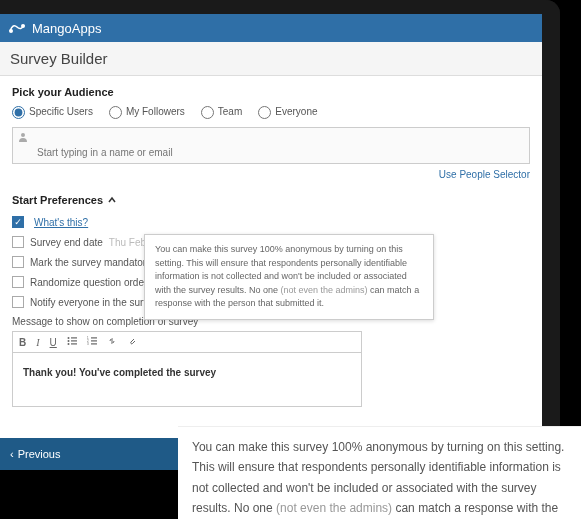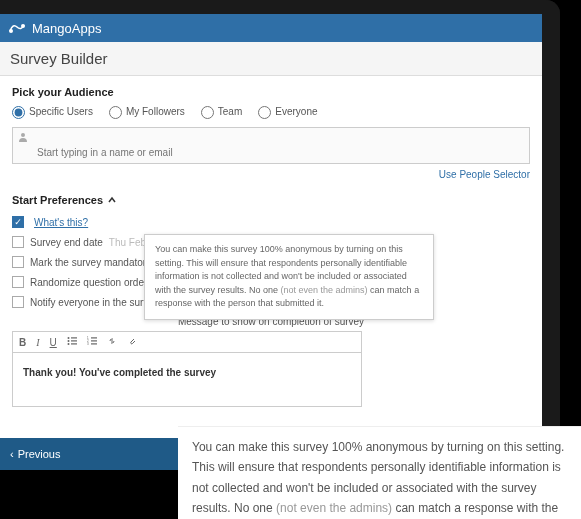--- a/index.html
+++ b/index.html
@@ -19,21 +19,21 @@
 .people-selector { text-align:right; margin-bottom:14px; }
 .people-selector a { color:#2f6fa7; font-size:10px; text-decoration:none;padding-left:48px; }
 .pref-header { font-weight:bold; font-size:11px; color:#222; display:flex; align-items:center; gap:4px; margin-bottom:10px; }
 .pref-row { display:flex; align-items:center; gap:6px; font-size:10px; color:#555; margin-bottom:8px; position:relative; }
 .chk { width:12px; height:12px; border:1px solid #aaa; background:#fff; display:inline-flex; align-items:center; justify-content:center; flex-shrink:0; }
 .chk.checked { background:#2f6fa7; border-color:#2f6fa7; color:#fff; font-size:9px; }
 .whats-this { color:#2f6fa7; margin-left:4px; }
 .tooltip { position:absolute; left:132px; top:-2px; width:290px; background:#fff; border:1px solid #ccc; padding:8px 10px; font-size:9px; color:#666; line-height:1.5; box-shadow:0 1px 4px rgba(0,0,0,.15); z-index:5; }
 .tooltip .em { color:#999; }
 .muted { color:#bbb; }
-.msg-label { font-size:10px; color:#555; margin-top:6px; margin-bottom:4px;text-align:center; }
+.msg-label { font-size:10px; color:#555; margin-top:6px; margin-bottom:4px; }
 .editor { border:1px solid #ccc; width:350px; }
 .toolbar { border-bottom:1px solid #ccc; padding:4px 6px; display:flex; gap:10px; align-items:center; color:#666; font-size:10px; }
 .toolbar .tb { cursor:pointer; }
 .editor-body { padding:14px 10px 28px; font-size:10px; font-weight:bold; }
 .footer-bar { position:absolute; left:0; bottom:0; right:0; height:32px; background:#1f5a87; color:#fff; display:flex; align-items:center; padding:0 10px; font-size:11px; }
 .footer-bar .chev { margin-right:4px; }
 .overlay-tooltip { position:absolute; left:178px; top:426px; right:0; background:#fff; padding:10px 14px 12px; font-size:12px; color:#555; line-height:1.7; border-top:1px solid #eee; z-index:20; }
 .overlay-tooltip .em { color:#999; }
 </style>
 </head>

